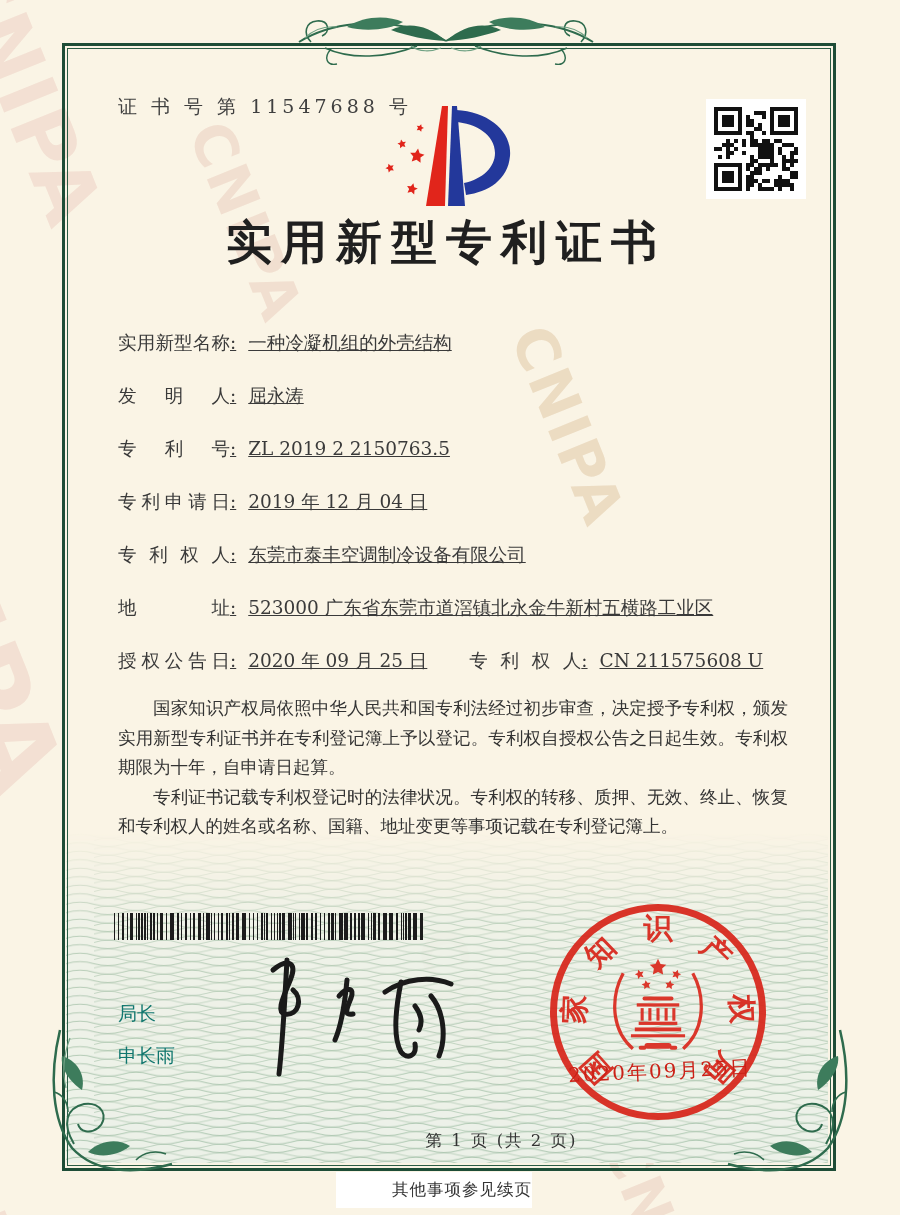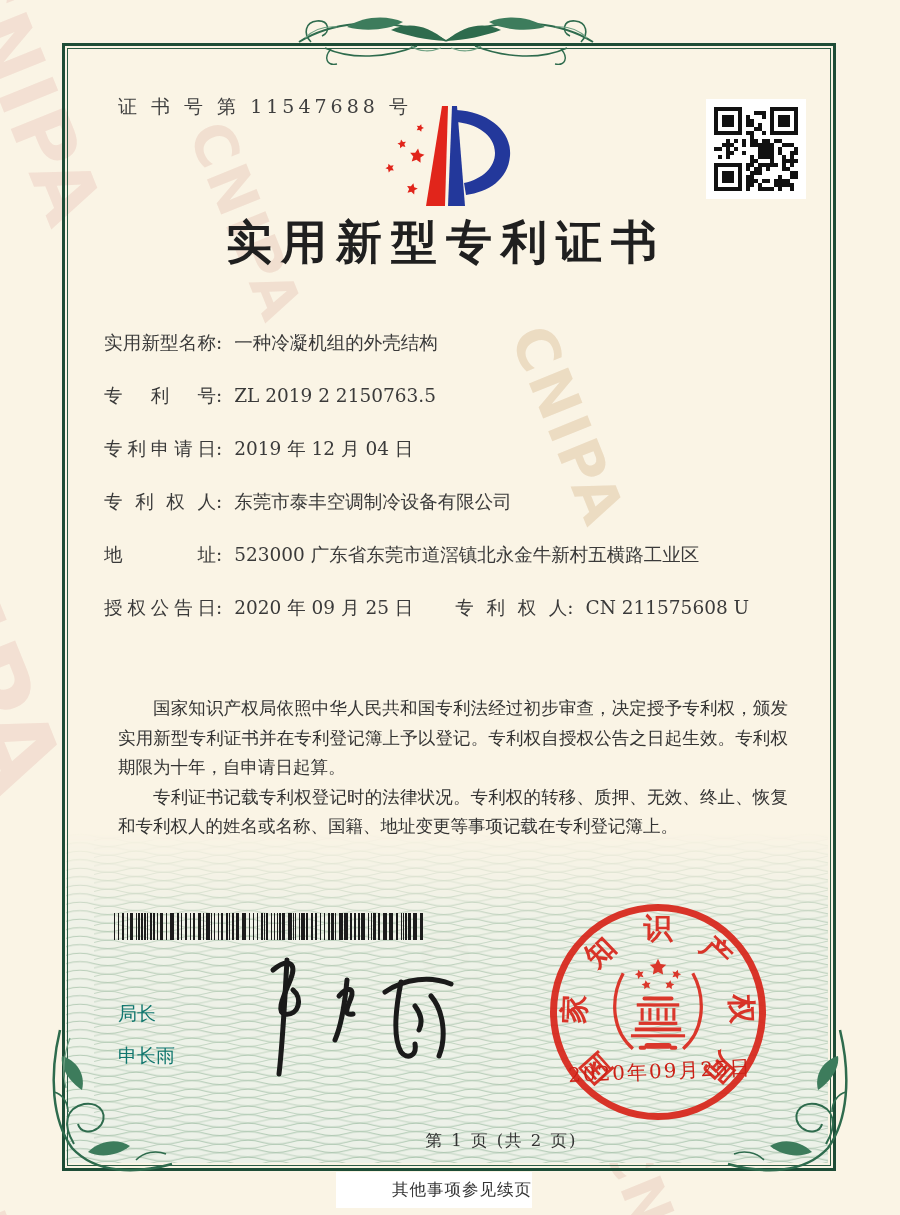--- a/index.html
+++ b/index.html
@@ -21,21 +21,21 @@
   .fc-left{left:44px;top:1026px;}
   .fc-right{left:726px;top:1026px;transform:scaleX(-1);}
 
   .content{position:absolute;inset:0;z-index:5;}
 
   .cert-no{position:absolute;left:118px;top:94px;font-size:19px;letter-spacing:4px;color:#3f3f3f;}
   .logo{position:absolute;left:360px;top:94px;width:180px;height:122px;}
   .qr-wrap{position:absolute;left:706px;top:99px;width:100px;height:100px;background:#fff;display:flex;align-items:center;justify-content:center;}
   .title{position:absolute;left:62px;top:212px;width:768px;text-align:center;font-size:46px;font-weight:700;letter-spacing:9px;color:#1f1f1f;}
 
-  .fields{position:absolute;left:104px;top:330px;width:672px;font-size:18.5px;}
+  .fields{position:absolute;left:118px;top:330px;width:672px;font-size:18.5px;text-decoration:underline;}
   .frow{margin-bottom:27px;line-height:26px;white-space:nowrap;}
   .lbl{display:inline-block;width:112px;text-align:justify;text-align-last:justify;vertical-align:top;}
   .colon{margin-right:12px;}
   .grant-row{display:flex;}
   .grant2{margin-left:42px;}
 
   .paras{position:absolute;left:118px;top:694px;width:670px;font-size:17.5px;line-height:29.5px;text-align:justify;color:#333;}
   .paras p{margin:0;text-indent:2em;}
 
   .barcode{position:absolute;left:114px;top:913px;}
@@ -279,20 +279,23 @@
         </svg>
     </div>
 
     <div class="title">实用新型专利证书</div>
 
     <div class="fields">
       <div class="frow">
         <span class="lbl">实用新型名称</span><span class="colon">:</span><span class="val">一种冷凝机组的外壳结构</span>
       </div>
       <div class="frow">
+        <span class="lbl">发明人</span><span class="colon">:</span><span class="val">屈永涛</span>
+      </div>
+      <div class="frow">
         <span class="lbl">专利号</span><span class="colon">:</span><span class="val">ZL 2019 2 2150763.5</span>
       </div>
       <div class="frow">
         <span class="lbl">专利申请日</span><span class="colon">:</span><span class="val">2019 年 12 月 04 日</span>
       </div>
       <div class="frow">
         <span class="lbl">专利权人</span><span class="colon">:</span><span class="val">东莞市泰丰空调制冷设备有限公司</span>
       </div>
       <div class="frow">
         <span class="lbl">地址</span><span class="colon">:</span><span class="val">523000 广东省东莞市道滘镇北永金牛新村五横路工业区</span>

